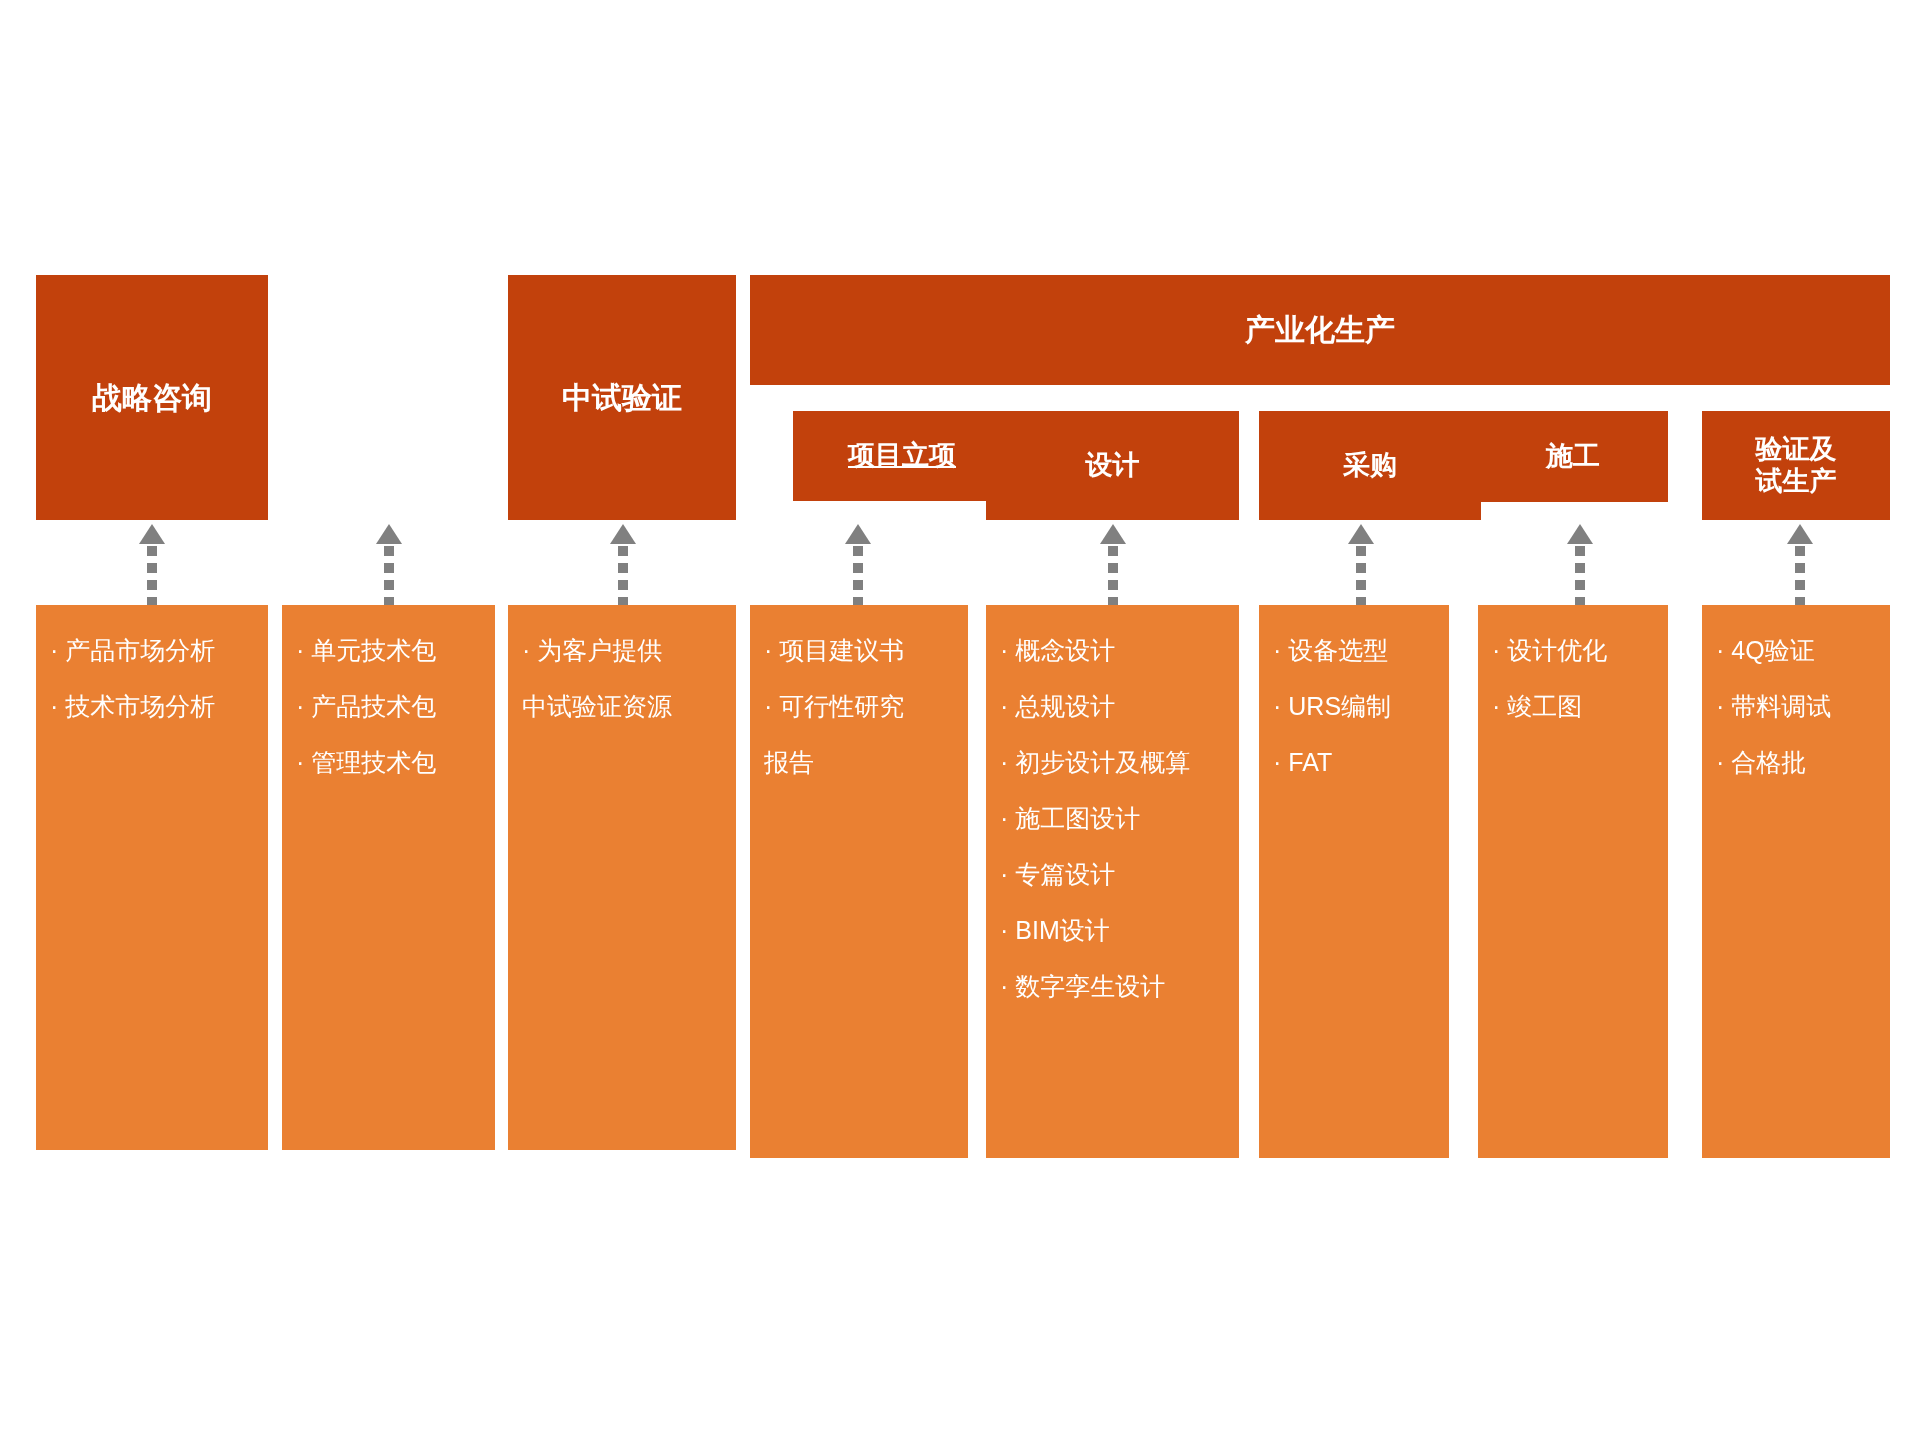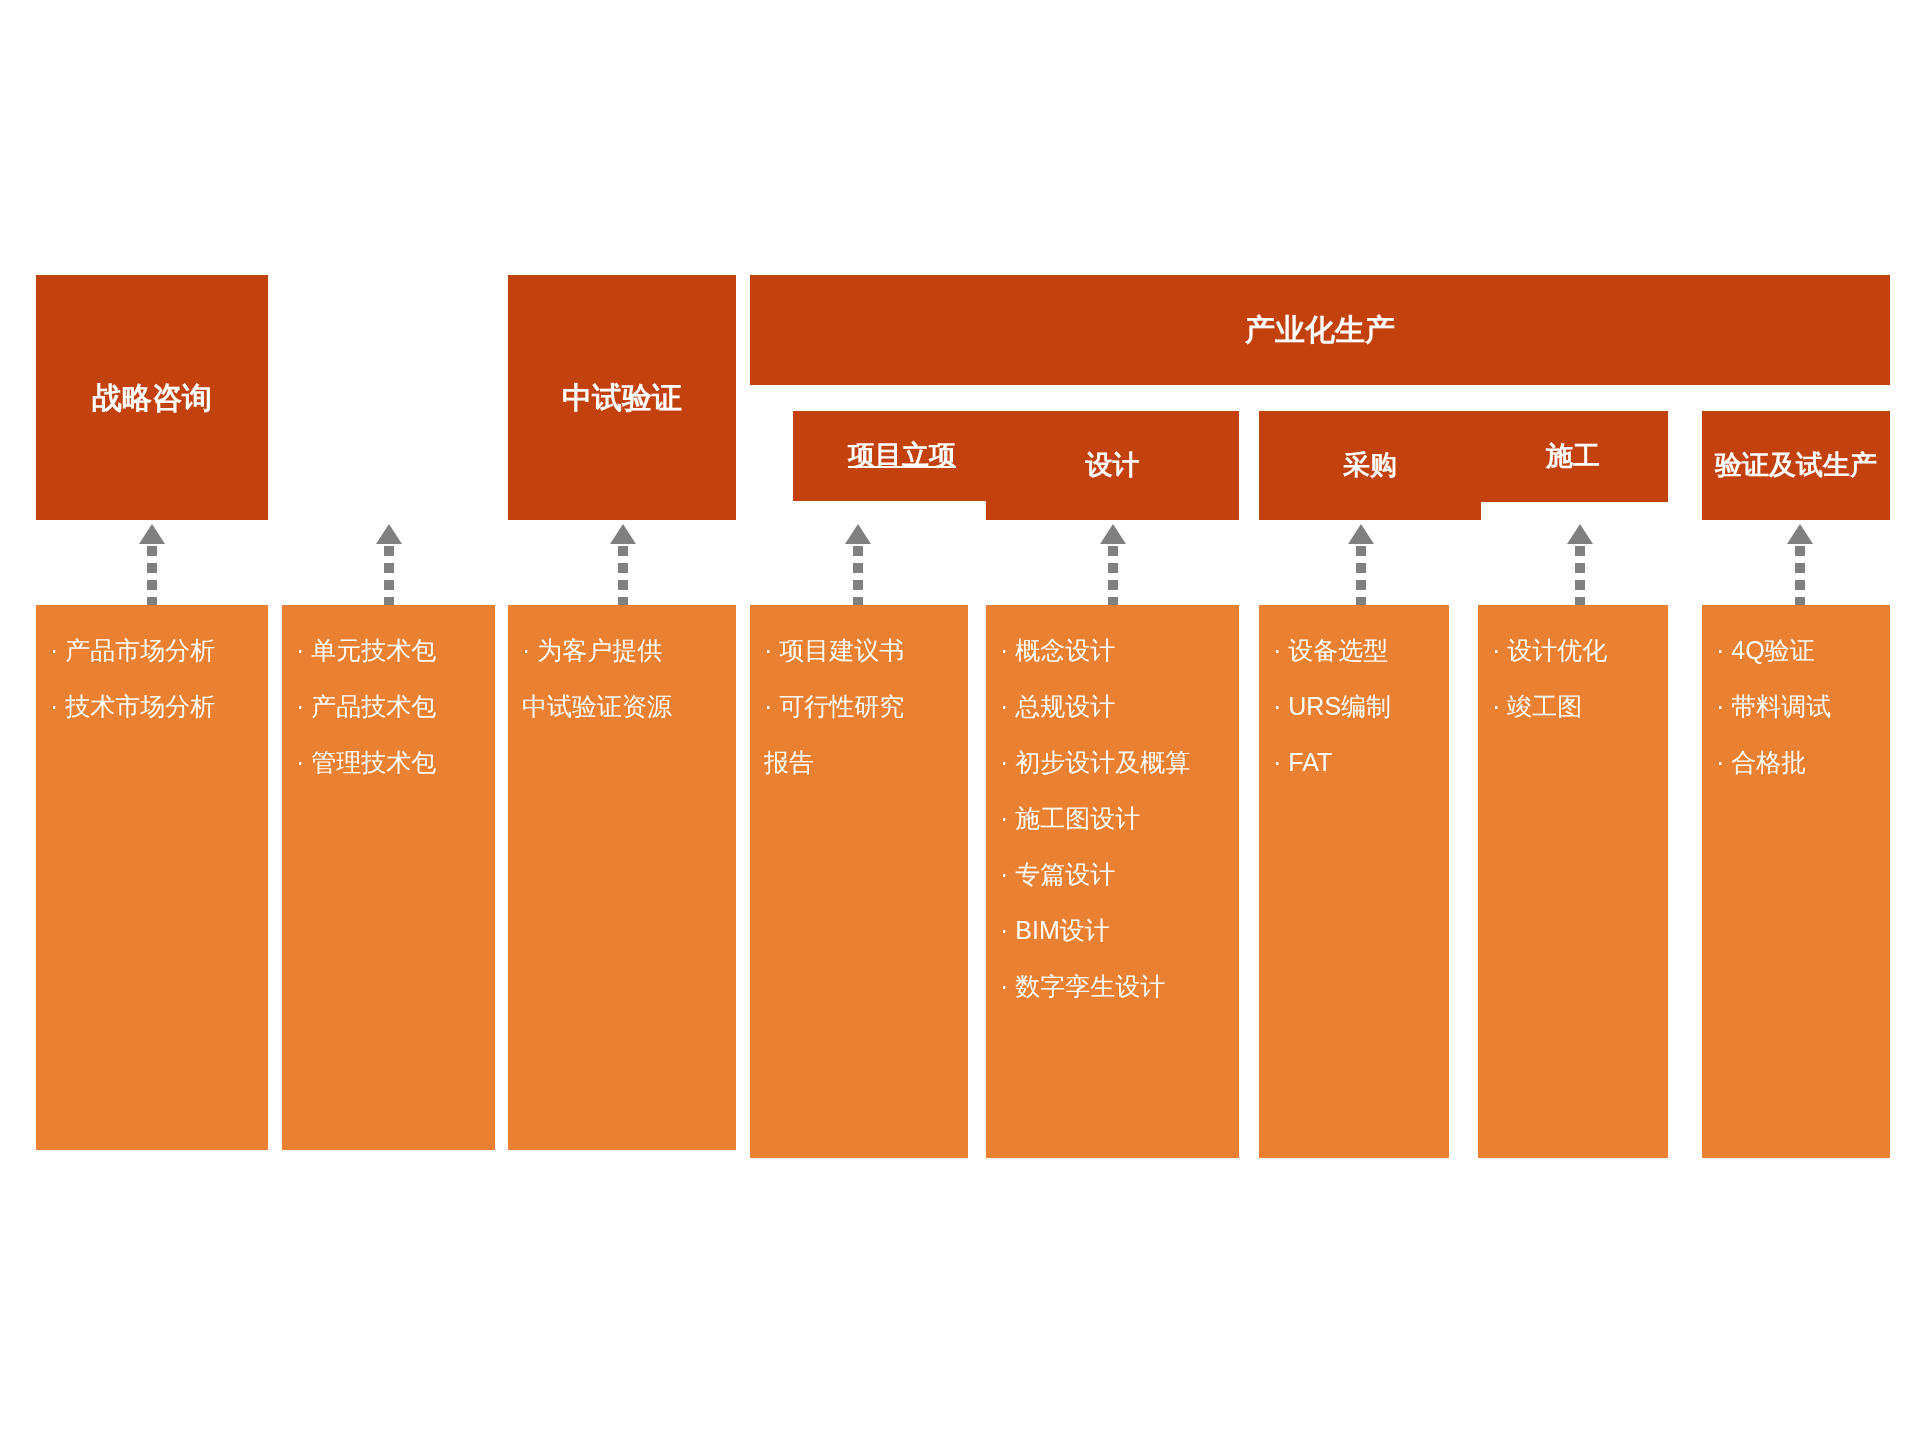--- a/index.html
+++ b/index.html
@@ -113,21 +113,21 @@
   </div>
 
   <div class="blue-box blue-sub" style="left:1259px; top:411px; width:222px; height:109px;">
     <span>采购</span>
   </div>
 
   <div class="blue-box blue-sub" style="left:1478px; top:411px; width:190px; height:91px;">
     <span>施工</span>
   </div>
 
-  <div class="blue-box blue-sub" style="left:1702px; top:411px; width:188px; height:109px; flex-direction:row;">
+  <div class="blue-box blue-sub" style="left:1702px; top:411px; width:188px; height:109px; flex-direction:column;">
     <span>验证及</span>
     <span>试生产</span>
   </div>
 
   <div class="arrow" style="left:139px; top:524px;">
     <div class="head"></div>
     <div class="shaft" style="height:68px;"></div>
   </div>
 
   <div class="arrow" style="left:376px; top:524px;">

